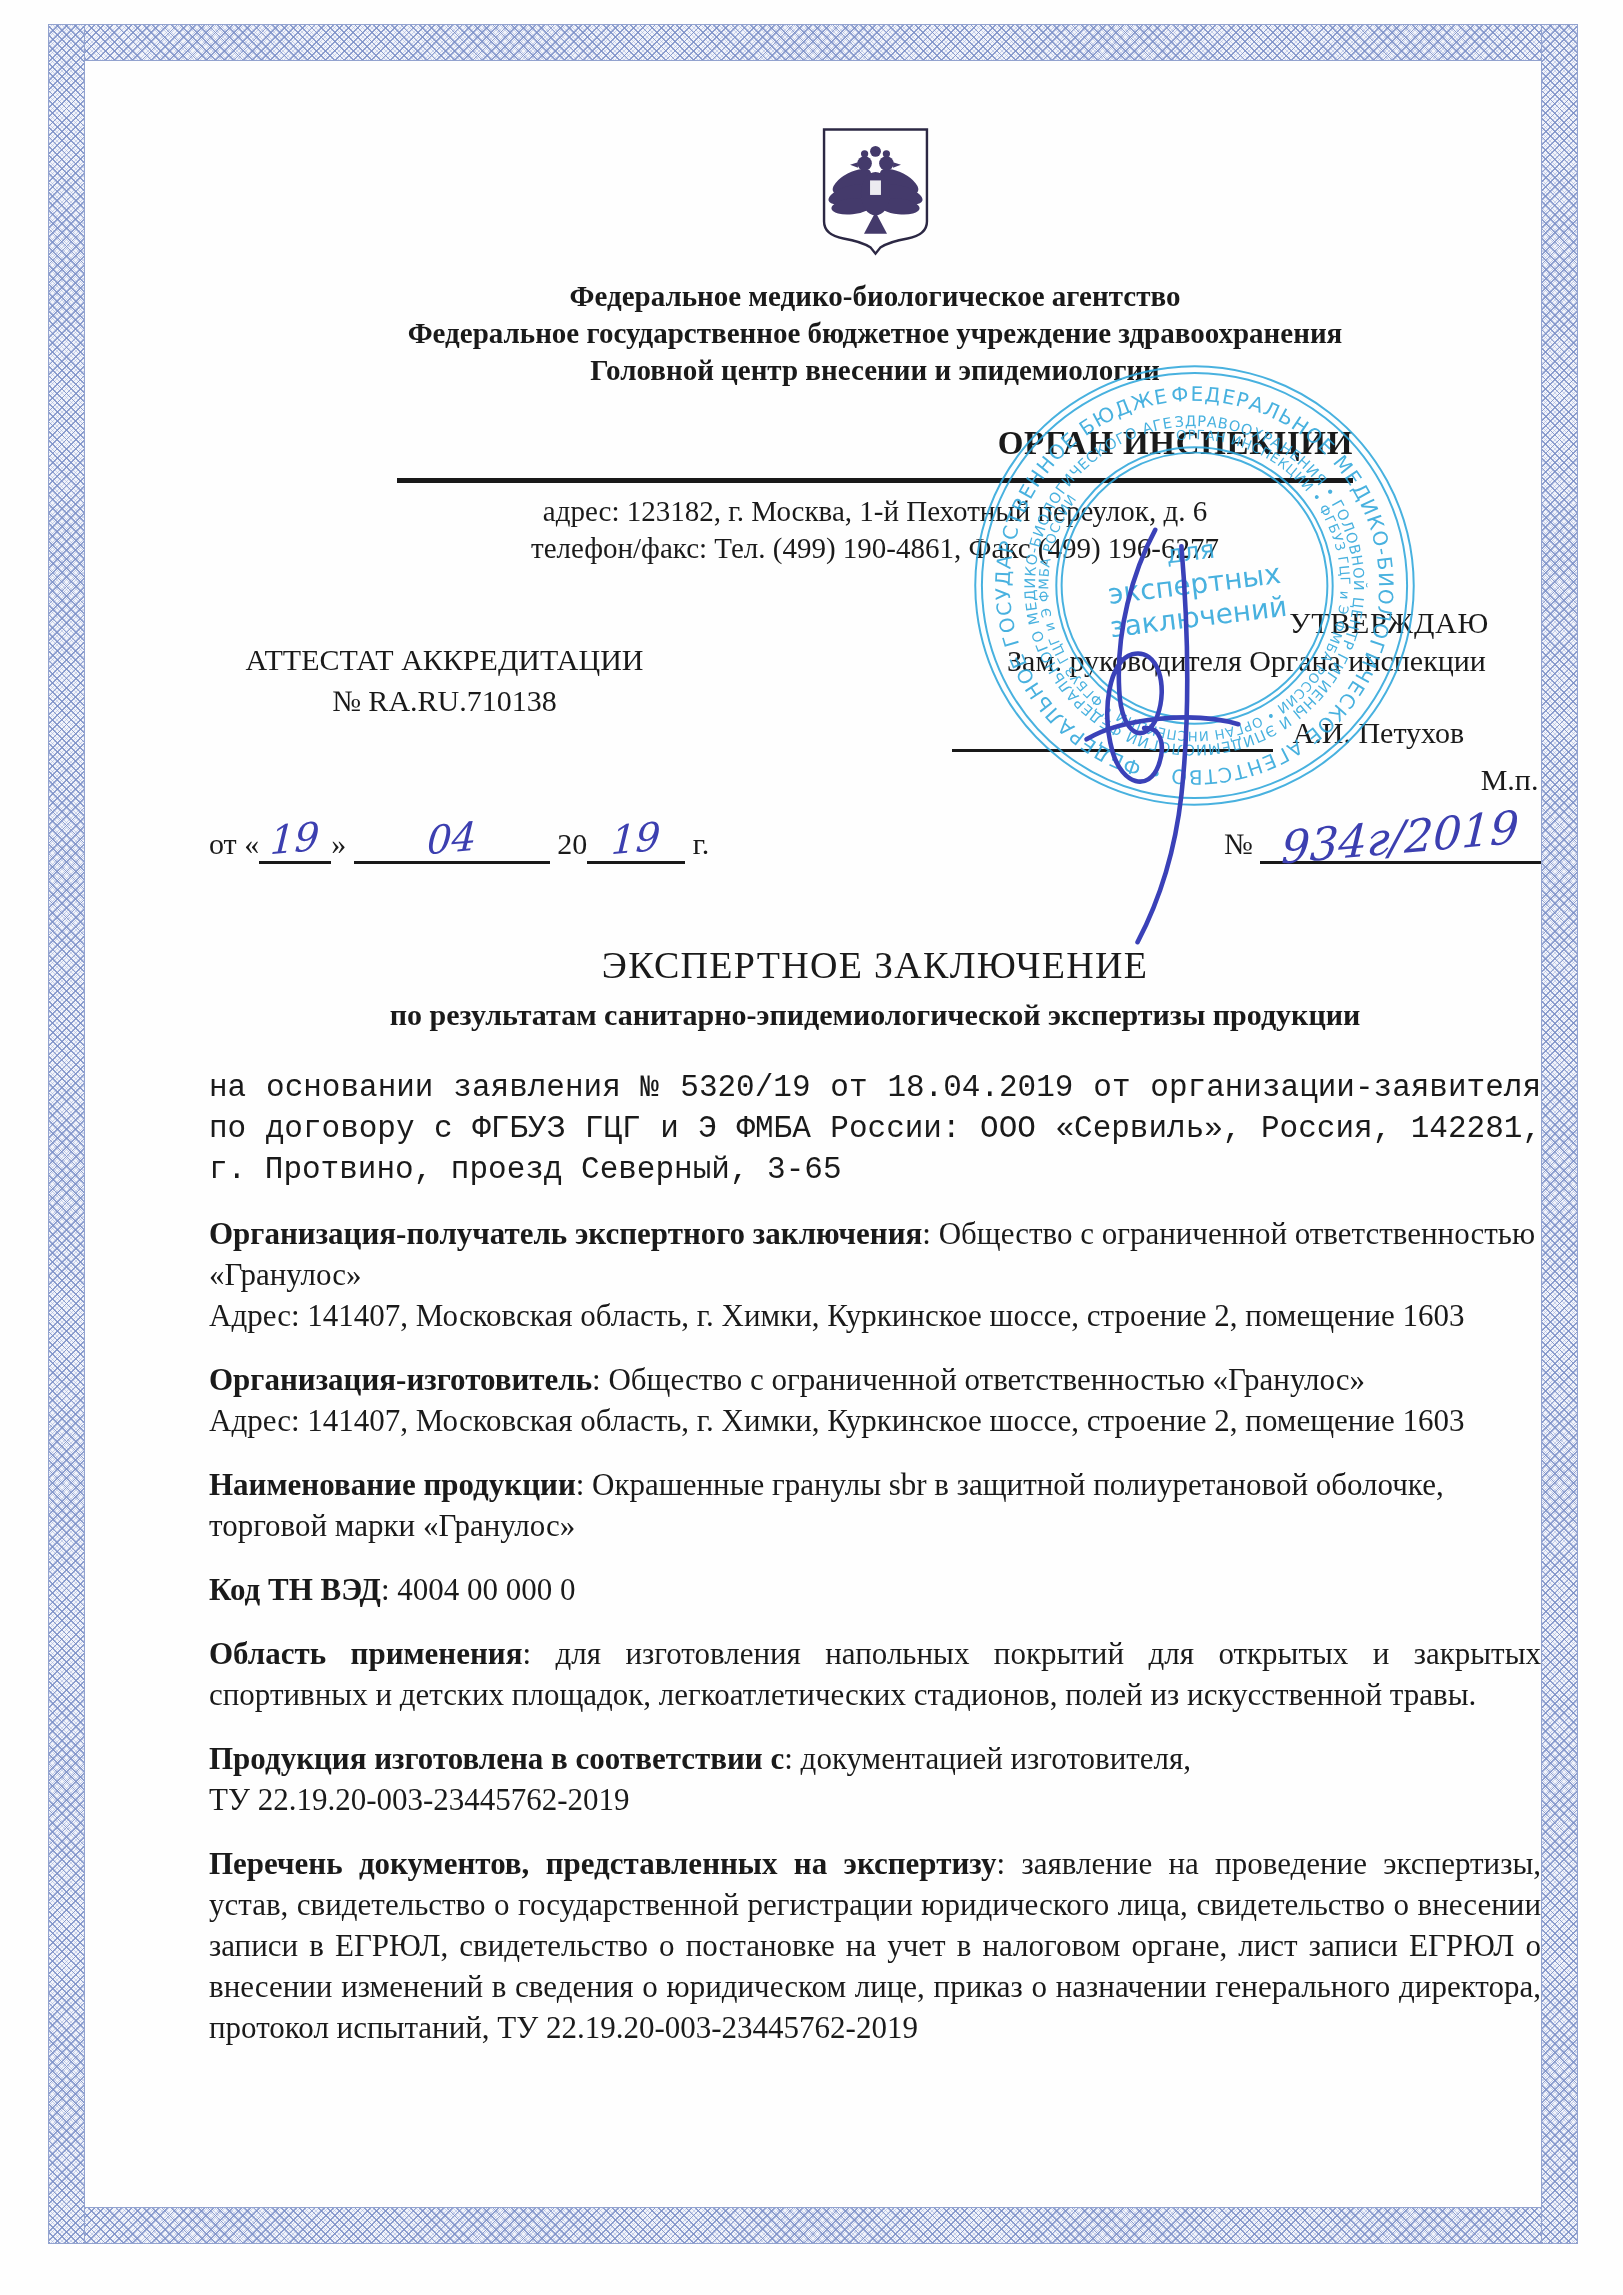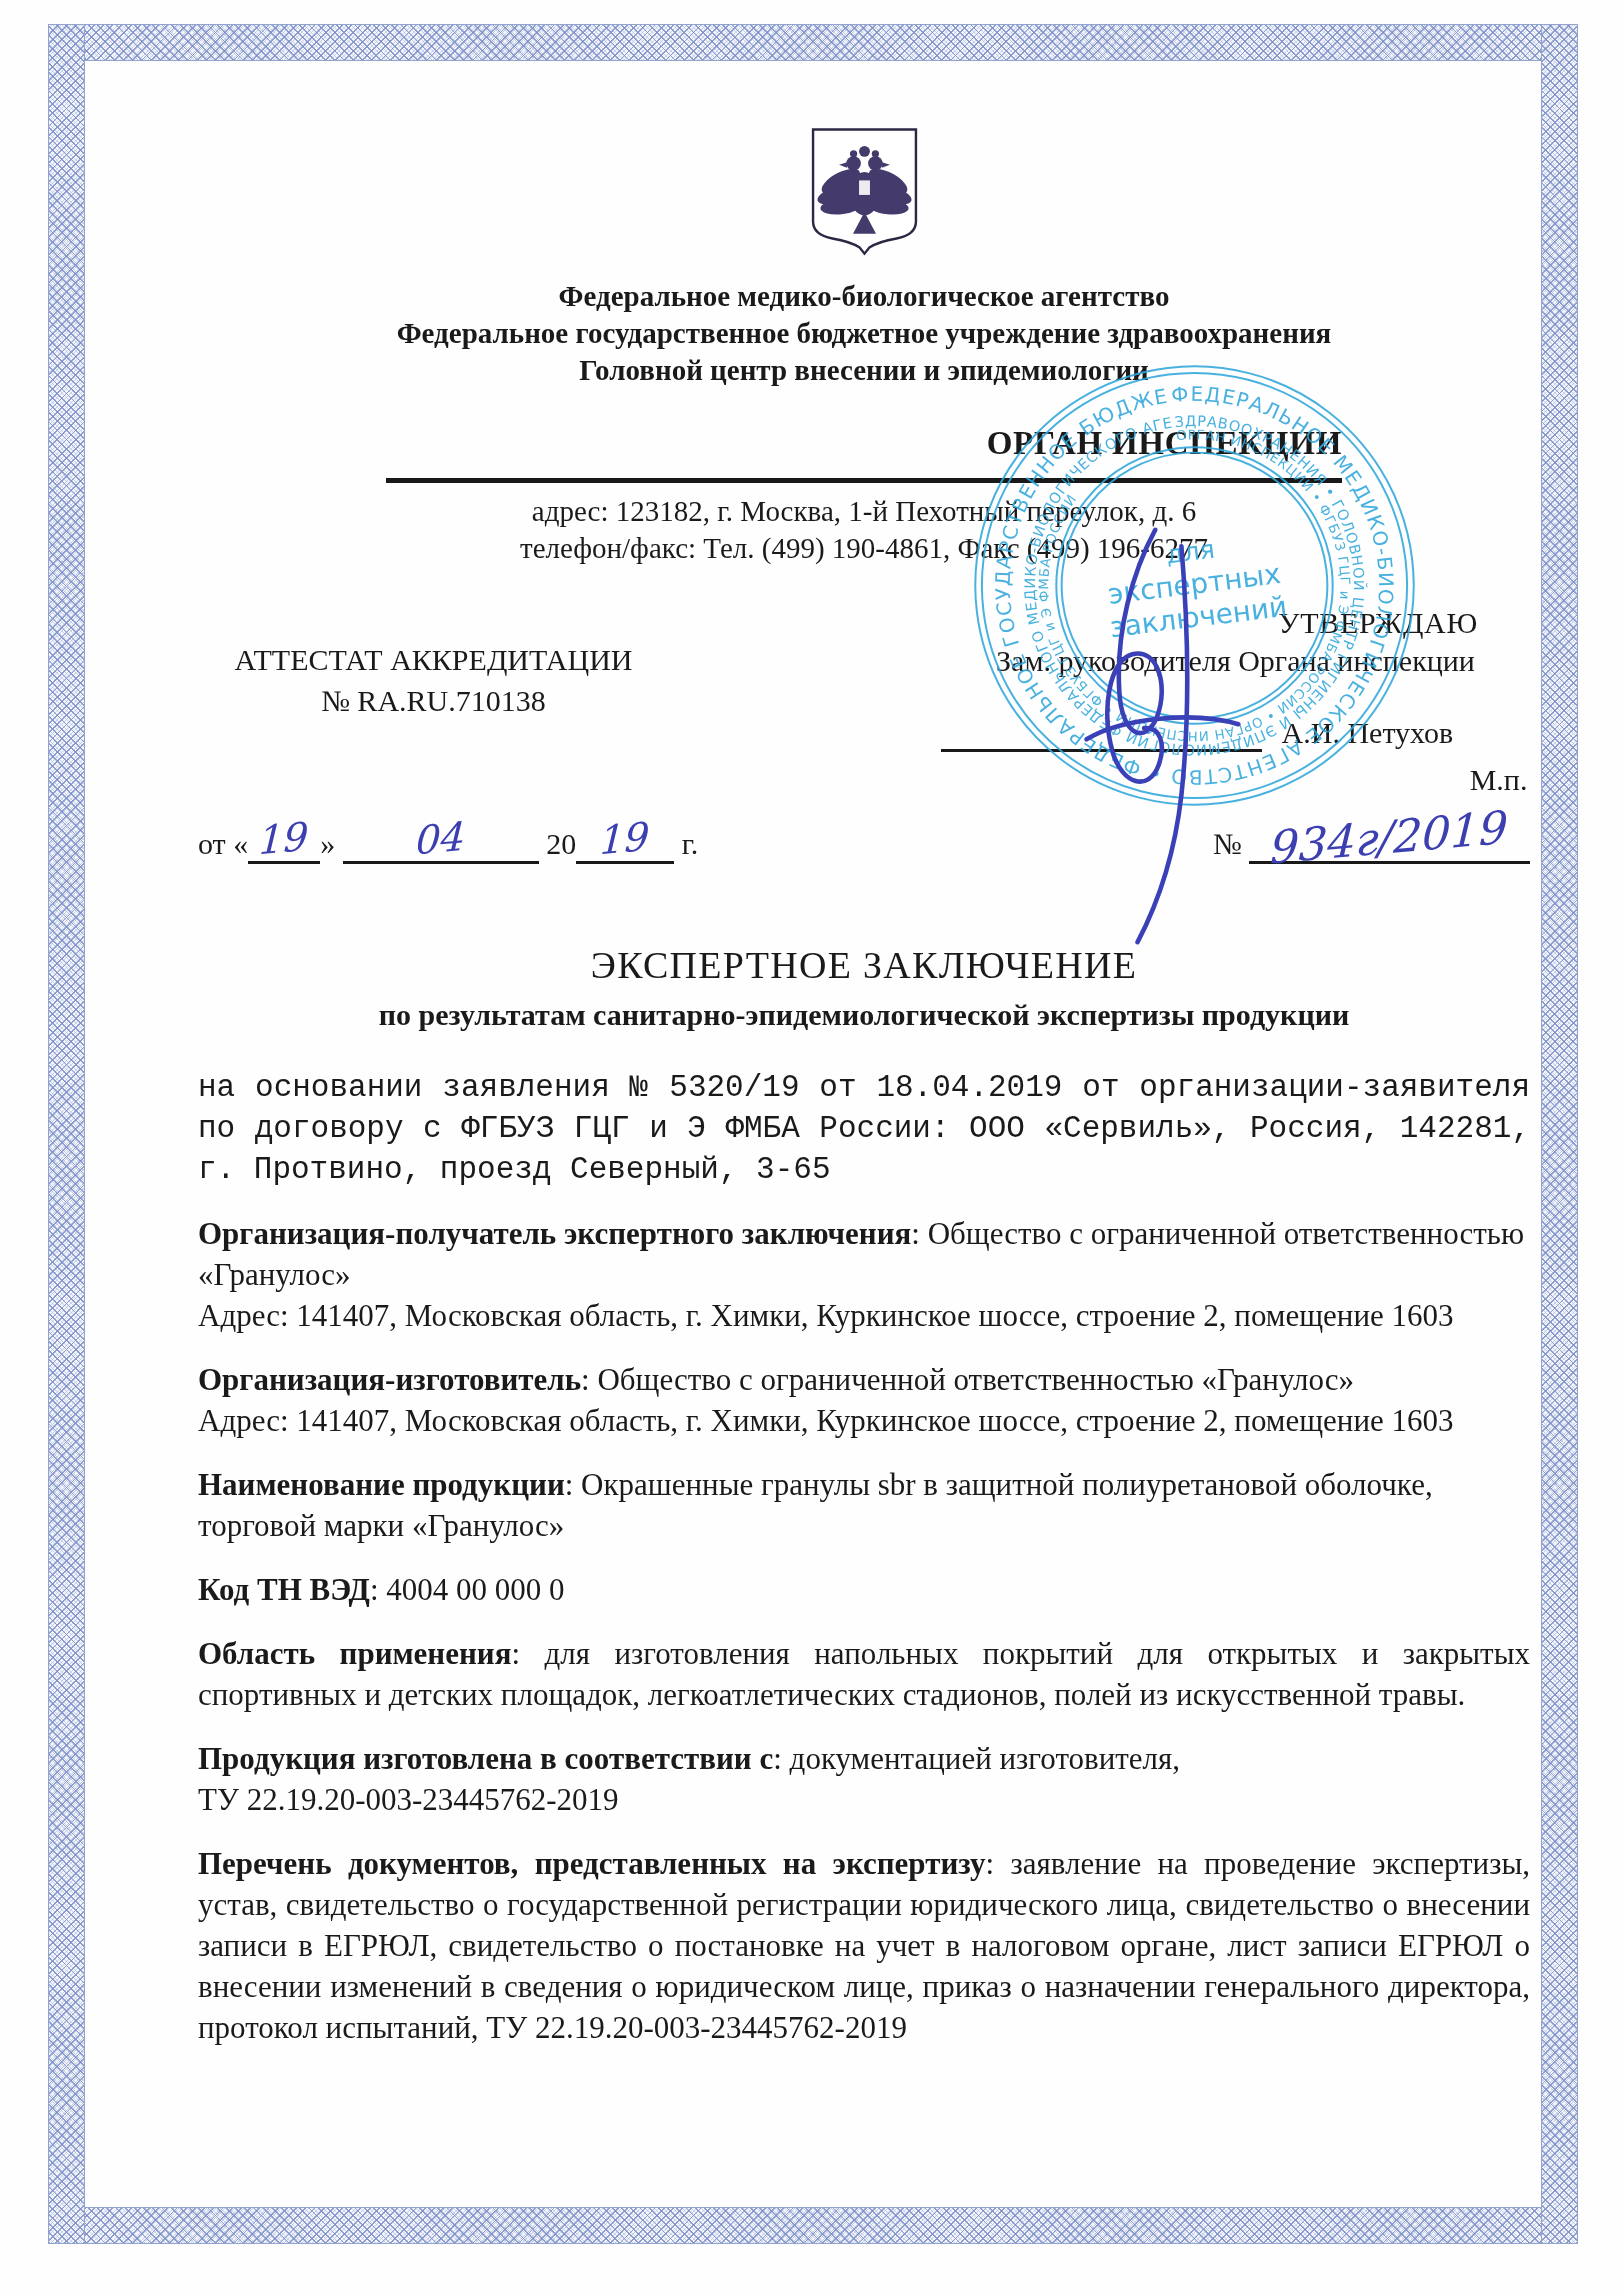--- a/index.html
+++ b/index.html
@@ -22,21 +22,21 @@
       repeating-linear-gradient(45deg,  rgba(122,142,198,.8) 0 1.3px, transparent 1.3px 6.5px),
       repeating-linear-gradient(-45deg, rgba(122,142,198,.8) 0 1.3px, transparent 1.3px 6.5px),
       repeating-linear-gradient(45deg,  rgba(160,175,220,.5) 0 0.7px, transparent 0.7px 3.3px),
       repeating-linear-gradient(-45deg, rgba(160,175,220,.5) 0 0.7px, transparent 0.7px 3.3px);
   }
   .frame-top    { left:48px; right:45px; top:23.6px;    height:37px; }
   .frame-bottom { left:48px; right:45px; bottom:51px; height:37px; }
   .frame-left   { left:48px; width:37px; top:23.6px; bottom:51px; }
   .frame-right  { right:45px; width:37px; top:23.6px; bottom:51px; }
 
-  .content { position:absolute; left:198px; top:0; width:1332px; }
+  .content { position:absolute; left:209px; top:0; width:1332px; }
 
   .emblem-wrap { margin:124px auto 19.6px; width:115px; height:134px; }
 
   .hline { text-align:center; font-weight:bold; font-size:29px; line-height:37px; }
 
   .inspection-wrap {
     margin:35px auto 0; width:956px;
     border-bottom:5.2px solid #191919;
     text-align:right; padding-bottom:15px;
     font-size:33px; font-weight:bold; line-height:39px; letter-spacing:0.7px;

